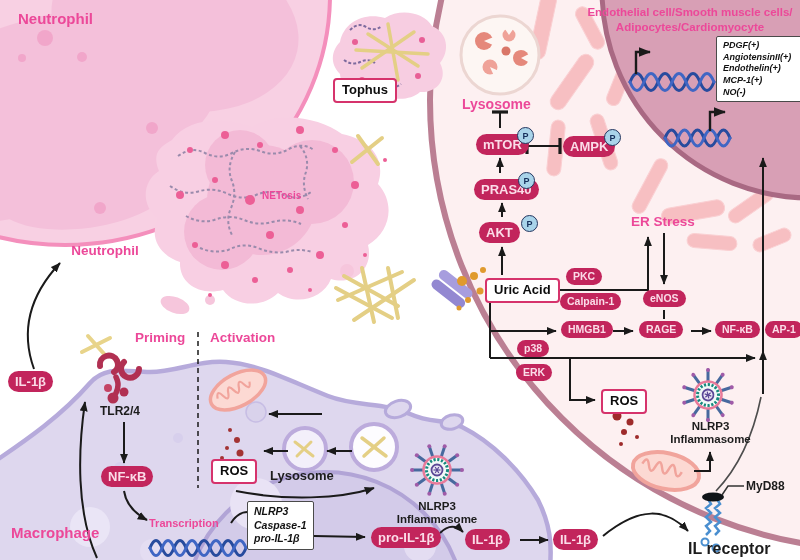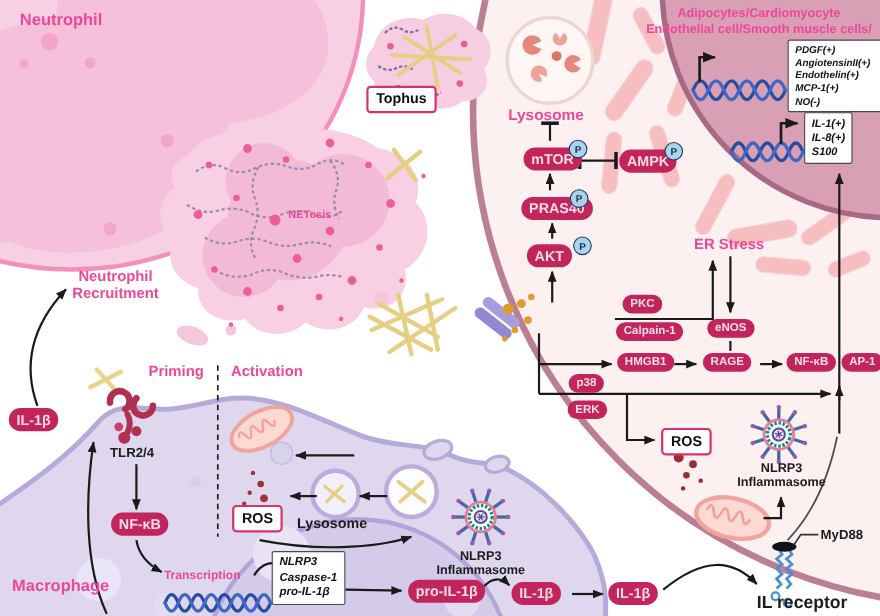--- a/index.html
+++ b/index.html
@@ -335,21 +335,20 @@
     <path d="M744,486 L728,486 L722,495" stroke="#333333" stroke-width="1.5"></path>
   </g>
 </svg>
 
 <div class="blab" style="left:18px;top:10px;font-size:15px">Neutrophil</div>
 <div class="blab" style="left:262px;top:190px;font-size:10px">NETosis</div>
 <div class="lbox" style="left:333px;top:78px">Tophus</div>
 
 <div class="blab center" style="left:40px;top:243px;width:130px;font-size:13.5px;line-height:1.15">
   <span style="display:block">Neutrophil</span>
-  <span style="display:block">Recruitment</span>
 </div>
 
 <div class="pill" style="left:8px;top:371px">IL-1β</div>
 <div class="blab" style="left:11px;top:524px;font-size:15px">Macrophage</div>
 
 <div class="blab" style="left:135px;top:330px;font-size:13.5px">Priming</div>
 <div class="blab" style="left:210px;top:330px;font-size:13.5px">Activation</div>
 <div class="mlab" style="left:100px;top:404px;font-size:12px">TLR2/4</div>
 <div class="pill" style="left:101px;top:466px">NF-κB</div>
 <div class="blab" style="left:149px;top:517px;font-size:11px">Transcription</div>
@@ -376,20 +375,21 @@
 <div class="blab" style="left:462px;top:96px;font-size:14px">Lysosome</div>
 <div class="pill" style="left:476px;top:134px">mTOR</div>
 <div class="pill" style="left:563px;top:136px">AMPK</div>
 <div class="pill" style="left:474px;top:179px">PRAS40</div>
 <div class="pill" style="left:479px;top:222px">AKT</div>
 <div class="pbadge" style="left:517px;top:127px">P</div>
 <div class="pbadge" style="left:604px;top:129px">P</div>
 <div class="pbadge" style="left:518px;top:172px">P</div>
 <div class="pbadge" style="left:521px;top:215px">P</div>
 
+<div class="lbox" style="left:485px;top:278px">Uric Acid</div>
 <div class="pill tiny" style="left:566px;top:268px">PKC</div>
 <div class="pill tiny" style="left:560px;top:293px">Calpain-1</div>
 <div class="blab" style="left:631px;top:214px;font-size:13.5px">ER Stress</div>
 <div class="pill tiny" style="left:643px;top:290px">eNOS</div>
 <div class="pill tiny" style="left:561px;top:321px">HMGB1</div>
 <div class="pill tiny" style="left:639px;top:321px">RAGE</div>
 <div class="pill tiny" style="left:715px;top:321px">NF-κB</div>
 <div class="pill tiny" style="left:765px;top:321px">AP-1</div>
 <div class="pill tiny" style="left:517px;top:340px">p38</div>
 <div class="pill tiny" style="left:516px;top:364px">ERK</div>
@@ -397,31 +397,26 @@
 
 <div class="mlab center" style="left:663px;top:420px;width:95px;font-size:11.5px;line-height:1.15">
   <span style="display:block">NLRP3</span>
   <span style="display:block">Inflammasome</span>
 </div>
 
 <div class="mlab" style="left:746px;top:479px;font-size:12px">MyD88</div>
 <div class="mlab" style="left:688px;top:540px;font-size:16px">IL receptor</div>
 
 <div class="blab center" style="left:580px;top:5px;width:220px;font-size:11.5px;line-height:1.3">
+  <span style="display:block">Endothelial cell/Smooth muscle cells/</span>
   <span style="display:block">Adipocytes/Cardiomyocyte</span>
-  <span style="display:block">Endothelial cell/Smooth muscle cells/</span>
 </div>
 
 <div class="gbox" style="left:716px;top:36px;font-size:9px;width:78px">
   <span style="display:block">PDGF(+)</span>
   <span style="display:block">AngiotensinII(+)</span>
   <span style="display:block">Endothelin(+)</span>
   <span style="display:block">MCP-1(+)</span>
   <span style="display:block">NO(-)</span>
 </div>
 
-<div class="gbox" style="left:731px;top:102px;font-size:10px">
-  <span style="display:block">IL-1(+)</span>
-  <span style="display:block">IL-8(+)</span>
-  <span style="display:block">S100</span>
-</div>
 
 </div>
 
 </body></html>

